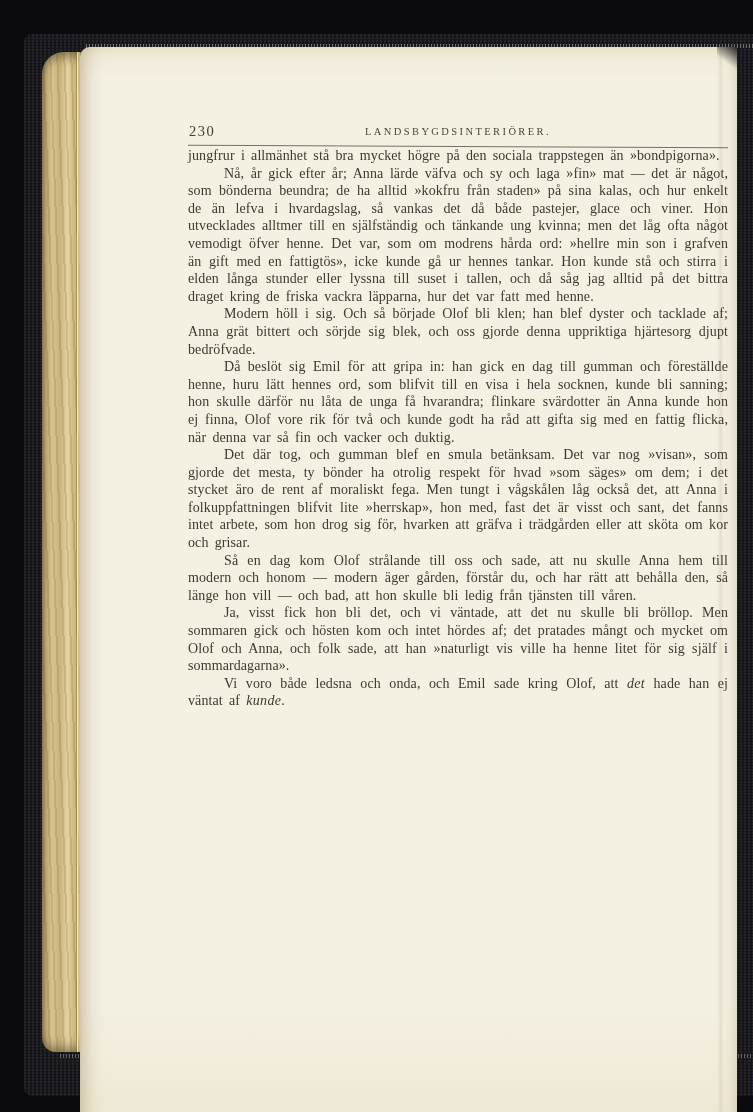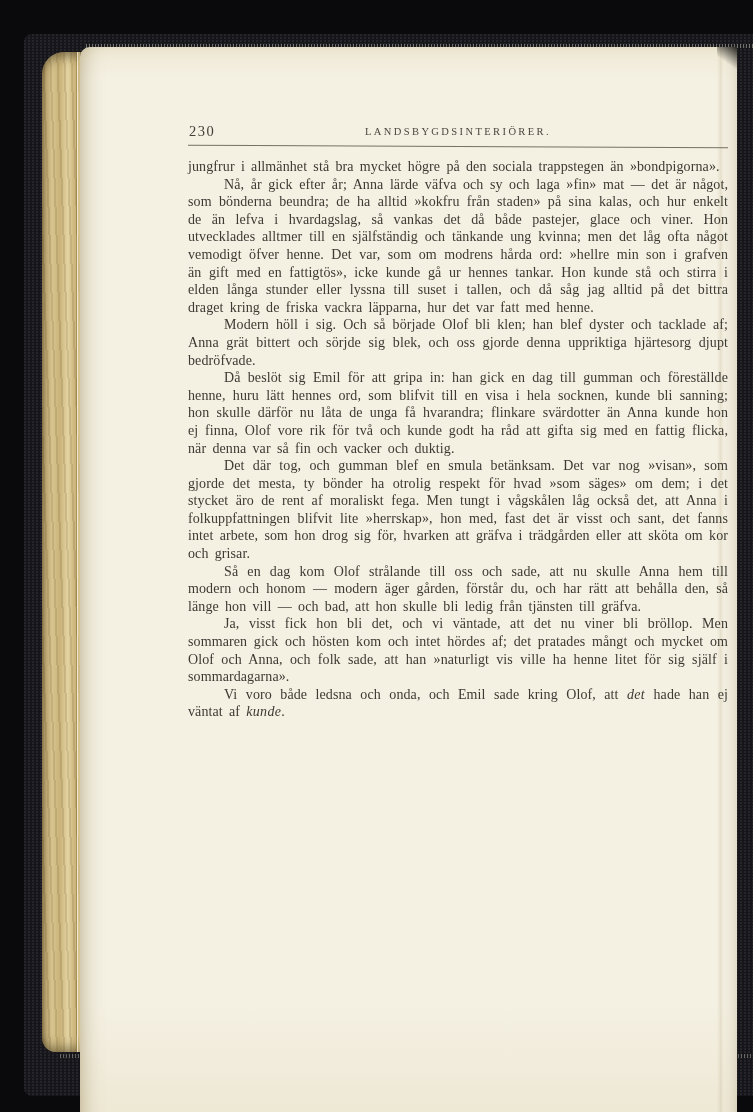--- a/index.html
+++ b/index.html
@@ -35,21 +35,21 @@
   .crease{position:absolute;right:13px;top:0;bottom:0;width:7px;
         background:linear-gradient(90deg,transparent,rgba(150,130,80,.14),transparent);}
   .corner-shadow{position:absolute;right:0;top:0;width:20px;height:22px;
         background:linear-gradient(215deg, rgba(8,8,10,.85), transparent 65%);}
   
   .text-block{position:absolute;left:108px;top:75px;width:540px;color:#3c3a33;}
   .header{position:relative;height:21px;}
   .pageno{position:absolute;left:1px;top:1px;font-size:14.5px;letter-spacing:1.5px;color:#423f37;}
   .running-title{text-align:center;font-size:10.5px;letter-spacing:2.4px;color:#4a463c;padding-top:4px;}
   .rule{border:0;border-top:1.2px solid rgba(95,90,76,.85);margin:3px 0 0 0;transform:rotate(.25deg);}
-  .body{margin-top:11px;font-size:14px;line-height:17.6px;text-align:justify;
+  .body{font-size:14px;line-height:17.6px;text-align:justify;
         word-spacing:2.6px;letter-spacing:.1px;}
   .para{margin:0;}
   .para.indent{text-indent:36px;}
   .para i{letter-spacing:.3px;}
 </style>
 </head>
 <body>
 
 <div class="scene">
   <div class="cover"></div>
@@ -66,19 +66,19 @@
         <span class="pageno">230</span>
         <div class="running-title">LANDSBYGDSINTERIÖRER.</div>
       </div>
       <hr class="rule">
       <div class="body">
           <p class="para"><span>jungfrur i allmänhet stå bra mycket högre på den sociala trappstegen än »bondpigorna».</span></p>
           <p class="para indent"><span>Nå, år gick efter år; Anna lärde väfva och sy och laga »fin» mat — det är något, som bönderna beundra; de ha alltid »kokfru från staden» på sina kalas, och hur enkelt de än lefva i hvardagslag, så vankas det då både pastejer, glace och viner.  Hon utvecklades alltmer till en själfständig och tänkande ung kvinna; men det låg ofta något vemodigt öfver henne.  Det var, som om modrens hårda ord: »hellre min son i grafven än gift med en fattigtös», icke kunde gå ur hennes tankar.  Hon kunde stå och stirra i elden långa stunder eller lyssna till suset i tallen, och då såg jag alltid på det bittra draget kring de friska vackra läpparna, hur det var fatt med henne.</span></p>
           <p class="para indent"><span>Modern höll i sig.  Och så började Olof bli klen; han blef dyster och tacklade af; Anna grät bittert och sörjde sig blek, och oss gjorde denna uppriktiga hjärtesorg djupt bedröfvade.</span></p>
           <p class="para indent"><span>Då beslöt sig Emil för att gripa in: han gick en dag till gumman och föreställde henne, huru lätt hennes ord, som blifvit till en visa i hela socknen, kunde bli sanning; hon skulle därför nu låta de unga få hvarandra; flinkare svärdotter än Anna kunde hon ej finna, Olof vore rik för två och kunde godt ha råd att gifta sig med en fattig flicka, när denna var så fin och vacker och duktig.</span></p>
           <p class="para indent"><span>Det där tog, och gumman blef en smula betänksam.  Det var nog »visan», som gjorde det mesta, ty bönder ha otrolig respekt för hvad »som säges» om dem; i det stycket äro de rent af moraliskt fega.  Men tungt i vågskålen låg också det, att Anna i folkuppfattningen blifvit lite »herrskap», hon med, fast det är visst och sant, det fanns intet arbete, som hon drog sig för, hvarken att gräfva i trädgården eller att sköta om kor och grisar.</span></p>
-          <p class="para indent"><span>Så en dag kom Olof strålande till oss och sade, att nu skulle Anna hem till modern och honom — modern äger gården, förstår du, och har rätt att behålla den, så länge hon vill — och bad, att hon skulle bli ledig från tjänsten till gräfva.</span></p>
-          <p class="para indent"><span>Ja, visst fick hon bli det, och vi väntade, att det nu viner bli bröllop. Men sommaren gick och hösten kom och intet hördes af; det pratades mångt och mycket om Olof och Anna, och folk sade, att han »naturligt vis ville ha henne litet för sig själf i sommardagarna».</span></p>
+          <p class="para indent"><span>Så en dag kom Olof strålande till oss och sade, att nu skulle Anna hem till modern och honom — modern äger gården, förstår du, och har rätt att behålla den, så länge hon vill — och bad, att hon skulle bli ledig från tjänsten till våren.</span></p>
+          <p class="para indent"><span>Ja, visst fick hon bli det, och vi väntade, att det nu skulle bli bröllop. Men sommaren gick och hösten kom och intet hördes af; det pratades mångt och mycket om Olof och Anna, och folk sade, att han »naturligt vis ville ha henne litet för sig själf i sommardagarna».</span></p>
           <p class="para indent"><span>Vi voro både ledsna och onda, och Emil sade kring Olof, att </span><i>det</i><span> hade han ej väntat af </span><i>kunde</i><span>.</span></p>
         </div>
     </div>
   </div>
 </div>
 
 </body></html>

